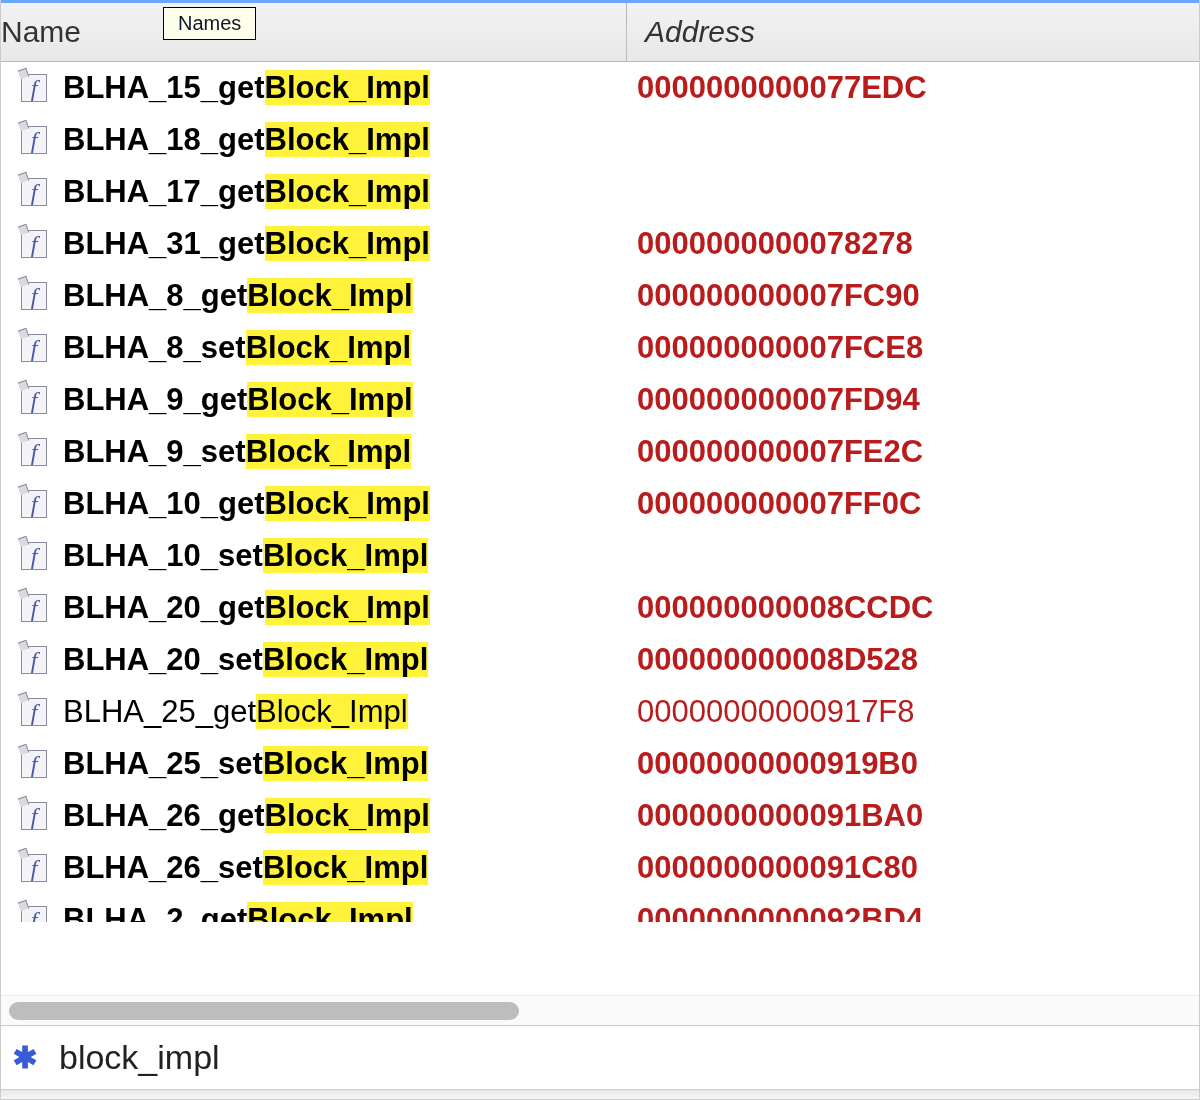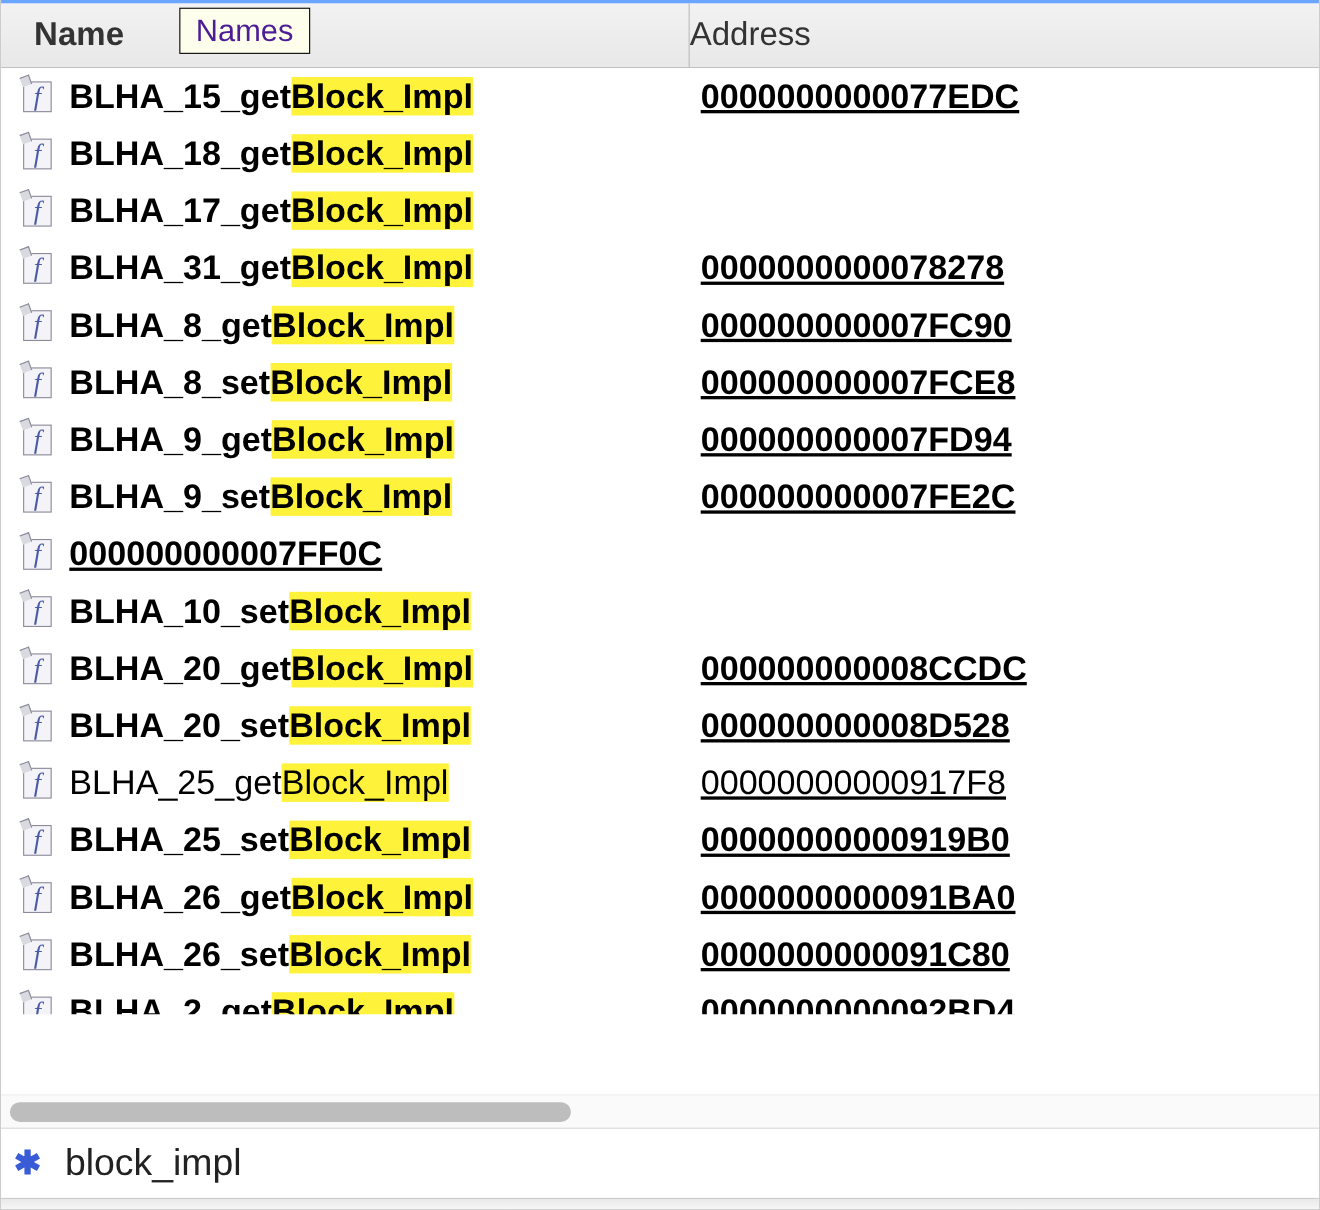--- a/index.html
+++ b/index.html
@@ -22,37 +22,37 @@
     position: relative;
     height: 62px;
     background: linear-gradient(#f2f2f2, #e8e8e8);
     border-top: 3px solid #6aa6ff;
     border-bottom: 1px solid #bbb;
     display: flex; align-items: center;
     font-size: 30px;
     color: #333;
   }
   .col-name {
-    padding-left: 30px;
+    padding-left: 0;
     width: 625px;
-    font-weight: bold;
   }
   .col-addr {
+    padding-left: 18px;
     border-left: 1px solid #bbb;
     height: 100%;
-    display: flex; align-items: center;
+    display: flex; align-items: center; font-style: italic;
   }
   .tooltip {
     position: absolute;
     top: 4px; left: 162px;
     background: #fefeec;
     border: 1px solid #000;
     padding: 4px 14px;
-    font-size: 28px;
-    color: #4c1d95;
+    font-size: 20px;
+    color: #0f172a;
     z-index: 5;
   }
   .list {
     flex: 1 1 auto;
     overflow: hidden;
     position: relative;
     background: #fff;
   }
   .row {
     display: flex; align-items: center;
@@ -95,22 +95,21 @@
     color: #4a5aa8;
     z-index: 2;
   }
   .row .name-cell {
     width: 574px;
     display: flex; align-items: center;
     overflow: hidden;
   }
   .row .addr-cell {
     font-weight: 700;
-    color: #000000;
-    text-decoration: underline;
+    color: #b91c1c;
   }
   .row.not-bold .name-cell,
   .row.not-bold .addr-cell {
     font-weight: 400;
     align-items: center;
   }
   .row .name-text {
     font-weight: 700;
     color: #000;
     position: relative;
@@ -248,20 +247,23 @@
           <span>f</span>
         </div>
         <div class="name-cell">
           <span class="name-text">BLHA_9_set<span class="hl">Block_Impl</span></span>
         </div>
         <div class="addr-cell">000000000007FE2C</div>
       </div>
       <div class="row">
         <div class="icon">
           <span>f</span>
+        </div>
+        <div class="name-cell">
+          <span class="name-text">BLHA_10_get<span class="hl">Block_Impl</span></span>
         </div>
         <div class="addr-cell">000000000007FF0C</div>
       </div>
       <div class="row">
         <div class="icon">
           <span>f</span>
         </div>
         <div class="name-cell">
           <span class="name-text">BLHA_10_set<span class="hl">Block_Impl</span></span>
         </div>

